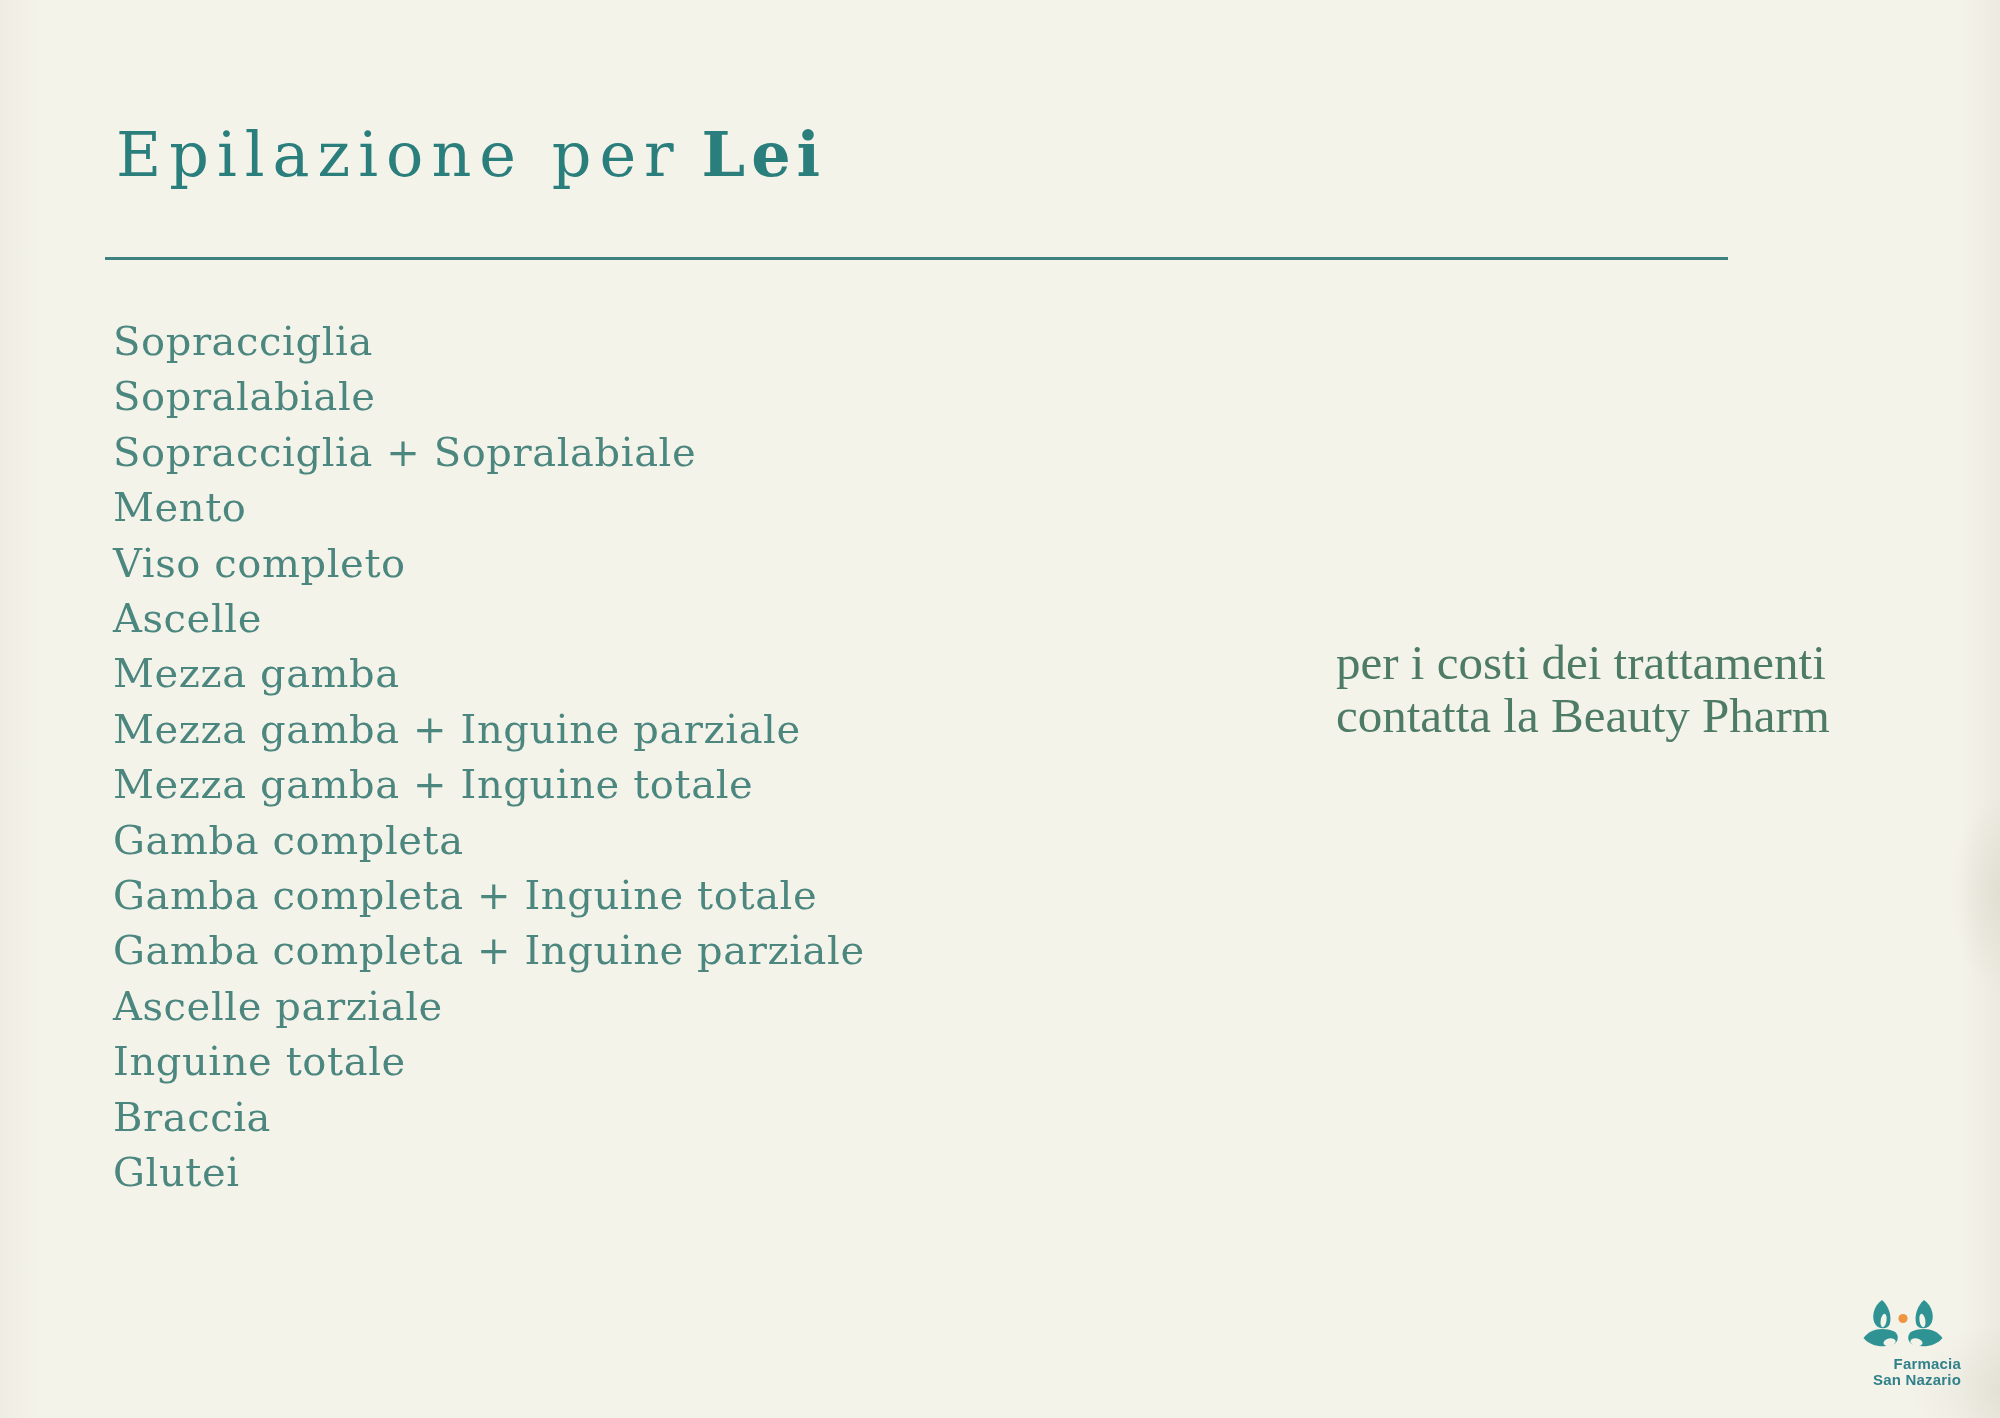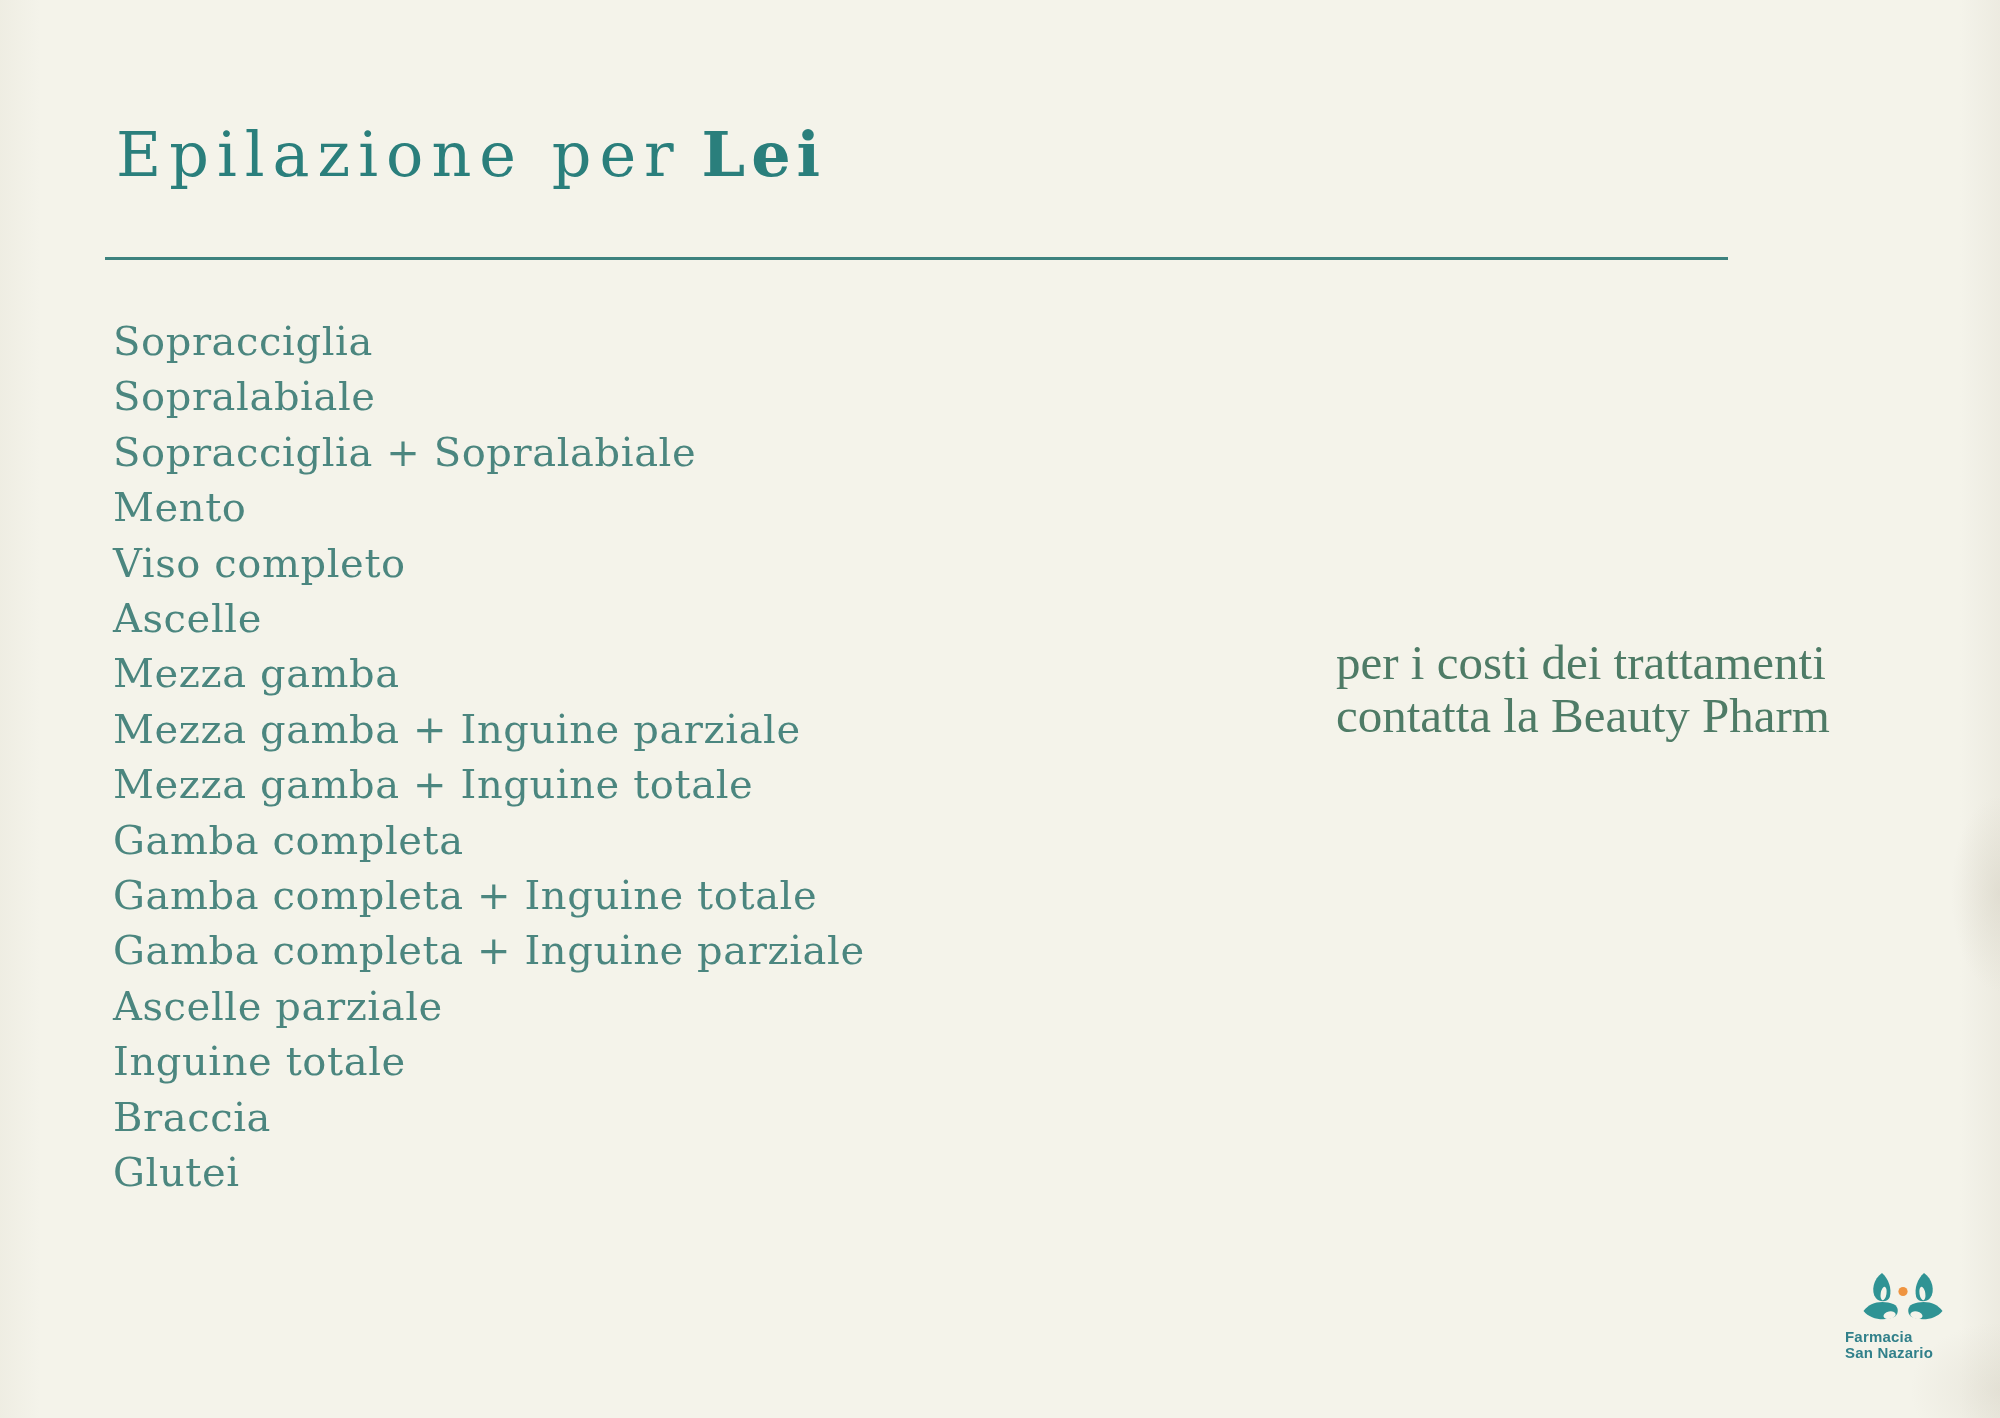--- a/index.html
+++ b/index.html
@@ -35,22 +35,22 @@
     margin-top:36px;
   }
   .note{
     position:absolute;left:1336px;top:636px;
     font-family:"Liberation Serif", serif;
     font-size:49px;line-height:53px;
     color:#4e7b66;
     white-space:nowrap;
   }
   .logo{
-    position:absolute;left:1845px;top:1271px;width:116px;
-    text-align:left;
+    position:absolute;left:1845px;top:1298px;width:116px;
+    text-align:right;
   }
   .logo svg{display:block;margin:0 auto;}
   .logo-text{
     margin-top:4px;
     font-family:"Liberation Sans", sans-serif;
     font-weight:700;
     font-size:15px;line-height:15.5px;
     letter-spacing:.2px;
     color:#31808a;
     white-space:nowrap;

